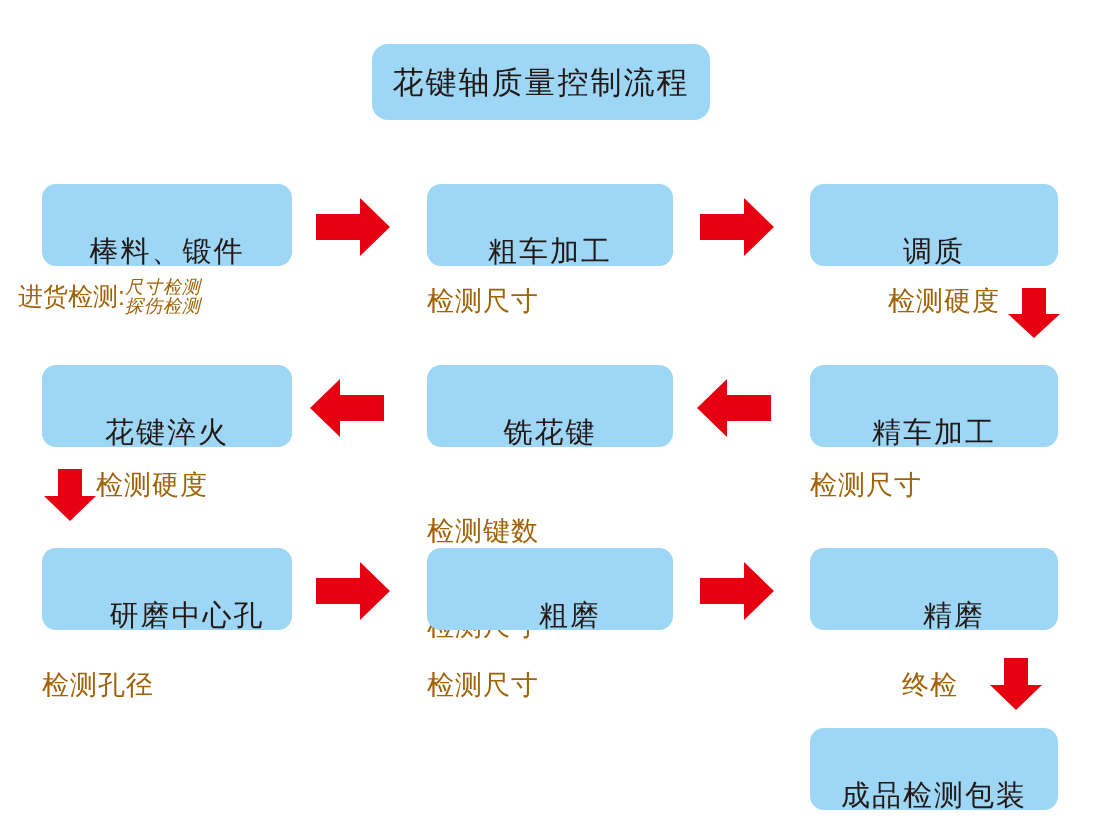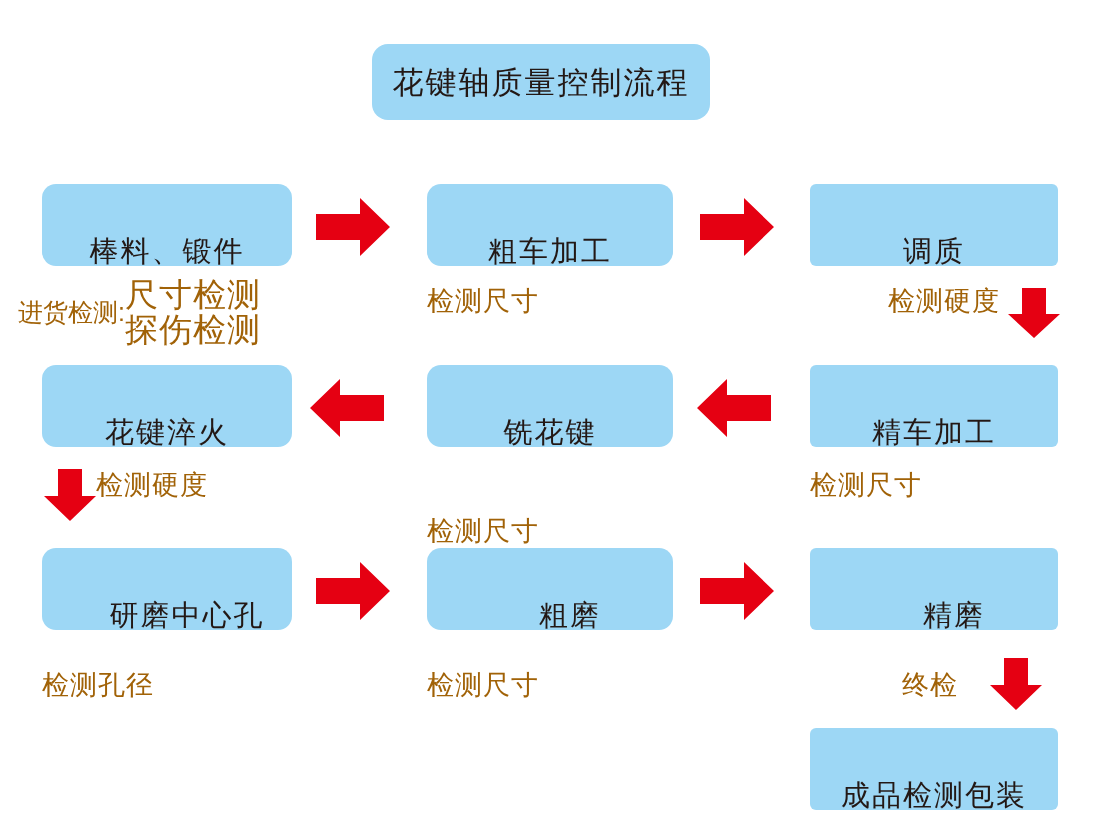--- a/index.html
+++ b/index.html
@@ -43,21 +43,21 @@
     top: 32px;
     width: 338px;
     height: 76px;
     font-size: 31px;
     border-radius: 16px;
   }
 
   
   .col-a { left: 42px;  width: 250px; }
   .col-b { left: 427px; width: 246px; }
-  .col-c { left: 810px; width: 248px; border-radius: 6px; }
+  .col-c { left: 810px; width: 248px; }
 
   .row-1 { top: 172px; height: 82px; }
   .row-2 { top: 353px; height: 82px; }
   .row-3 { top: 536px; height: 82px; padding-left: 40px; }
   .row-4 { top: 716px; height: 82px; }
 
   .node.step { font-size: 29px; align-items: flex-end; }
 
   
   .caption {
@@ -79,21 +79,22 @@
   }
   .cap-incoming .lead {
     font-size: 25px;
     align-self: center;
     letter-spacing: 0;
   }
   .cap-incoming .stack {
     display: flex;
     flex-direction: column;
     line-height: 1.05;
-    font-size: 33px;
+    font-size: 18px;
+    font-style: italic;
   }
 
   .cap-r1b { left: 427px; top: 274px; width: 246px; }
   .cap-r1c { left: 800px; top: 274px; width: 200px; text-align: right; }
 
   .cap-r2a { left: 96px;  top: 458px; }
   .cap-r2b { left: 427px; top: 440px; width: 246px; line-height: 1.18; }
   .cap-r2c { left: 810px; top: 458px; width: 248px; }
 
   .cap-r3a { left: 42px;  top: 658px; width: 250px; }
@@ -183,20 +184,21 @@
     <svg width="74" height="58" viewBox="0 0 74 58" aria-hidden="true">
       <polygon points="74,16 30,16 30,0 0,29 30,58 30,42 74,42" fill="#E50012"></polygon>
     </svg>
   </div>
 
   <div class="node step col-b row-2">
     <span>铣花键</span>
   </div>
 
   <div class="caption center cap-r2b">
+    <div>检测键数</div>
     <div>检测尺寸</div>
   </div>
 
   <div class="arrow al-r2-2">
     <svg width="74" height="58" viewBox="0 0 74 58" aria-hidden="true">
       <polygon points="74,16 30,16 30,0 0,29 30,58 30,42 74,42" fill="#E50012"></polygon>
     </svg>
   </div>
 
   <div class="node step col-c row-2">

